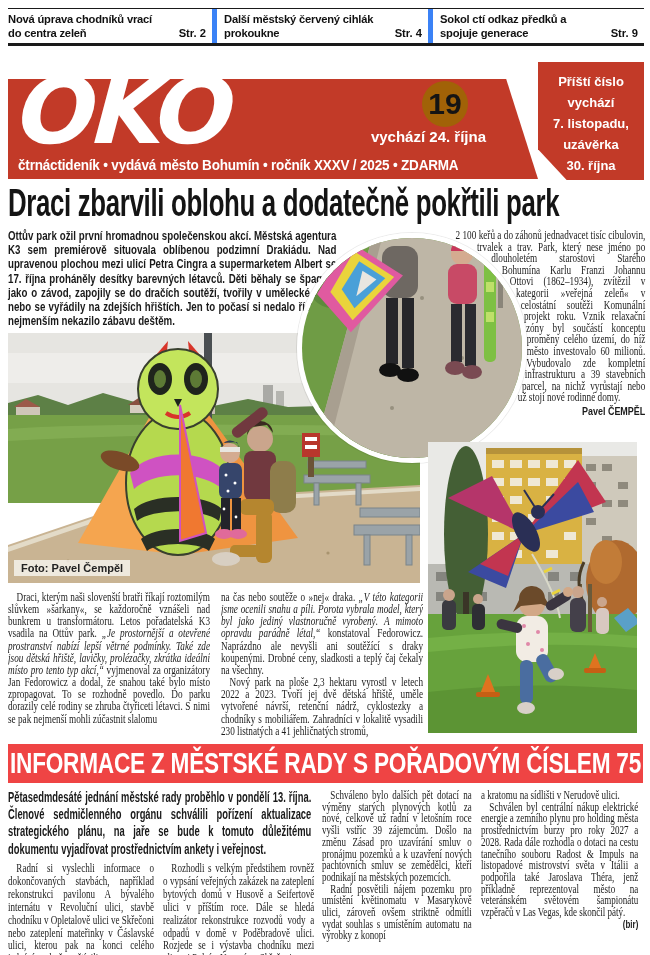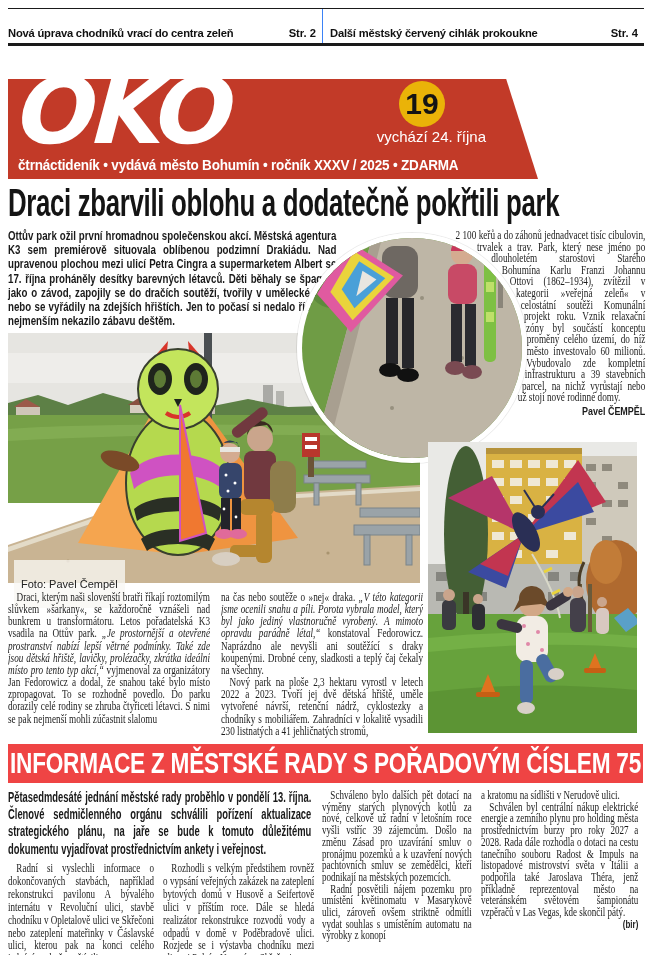--- a/index.html
+++ b/index.html
@@ -9,46 +9,46 @@
     margin:0 auto; overflow:hidden;
     font-family:"Liberation Sans", sans-serif; color:#111;
   }
   
   .teasers {
     position:absolute; left:8px; top:8px; width:636px; height:38px;
     border-top:1.5px solid #1a1a1a; border-bottom:3px solid #1a1a1a;
     display:flex; align-items:stretch;
   }
   .teaser { flex:1; display:flex; align-items:flex-end; gap:12px; padding:3px 6px 3px 0; }
-  .teaser + .teaser { border-left:1px solid #3b82f6; padding-left:7px; }
+  .teaser + .teaser { border-left:5px solid #3b82f6; padding-left:7px; }
   .teaser .t-title { flex:1; font-weight:bold; font-size:11.2px; line-height:1.25; letter-spacing:-0.2px; }
   .teaser .t-page  { font-weight:bold; font-size:11.2px; white-space:nowrap; padding-bottom:1px; }
 
   
   .brandline {
     position:absolute; left:12px; top:60px; width:520px;
     font-weight:bold; font-size:16px; letter-spacing:0.42em; color:#151515; white-space:nowrap;margin-top:20px;
   }
   .mast-block {
     position:absolute; left:8px; top:79px; width:530px; height:100px;
     background:#c23a28; clip-path:polygon(0 0, 94% 0, 100% 100%, 0 100%);
   }
   .oko-logo {
     position:absolute; left:8px; top:-13px; color:#fff;
     font-family:"DejaVu Sans", sans-serif; font-weight:bold; font-style:italic;
     font-size:92px; line-height:1; letter-spacing:-3px;
     transform:skewX(-4deg); transform-origin:left bottom;
   }
   .issue-circle {
-    position:absolute; left:391px; top:2px; width:46px; height:46px;
-    background:#eab308; border-radius:50%; display:flex; align-items:center; justify-content:center;
+    position:absolute; left:414px; top:2px; width:46px; height:46px;
+    background:#a16207; border-radius:50%; display:flex; align-items:center; justify-content:center;
     font-weight:bold; font-size:30px; color:#141414;
   }
   .release-date {
-    position:absolute; right:52px; top:49px; color:#fff; font-weight:normal; font-size:15px; white-space:nowrap;
+    position:absolute; right:52px; top:49px; color:#fff; font-weight:bold; font-size:15px; white-space:nowrap;
   }
   .mast-subtitle {
     position:absolute; left:10px; bottom:6px; color:#fff; font-weight:bold; font-size:15px;
     white-space:nowrap; transform:scaleX(.9); transform-origin:left center; letter-spacing:-0.2px;
   }
   .next-issue {
     position:absolute; left:538px; top:62px; width:106px; height:118px;
     background:#c23a28; clip-path:polygon(0 0,100% 0,100% 100%,27% 100%,0 74%);
     color:#fff; text-align:center; font-weight:bold; font-size:13px; line-height:21px; padding-top:9px;
   }
@@ -79,22 +79,22 @@
     text-align:right; margin-top:2px;
   }
   .photo-main { position:absolute; left:8px; top:333px; width:412px; height:250px; overflow:hidden; }
   .photo-circle {
     position:absolute; left:297px; top:233px; width:230px; height:230px;
     border-radius:50%; border:5px solid #fff; overflow:hidden;
     box-shadow:0 0 0 1px rgba(0,0,0,.08);
   }
   .photo-right { position:absolute; left:428px; top:442px; width:209px; height:291px; overflow:hidden; }
   .photo-caption {
-    position:absolute; left:14px; top:560px; padding:18px 7px;
-    background:rgba(248,247,243,.78); font-weight:normal; font-size:11px; color:#222;
+    position:absolute; left:14px; top:560px; padding:2px 7px;
+    background:rgba(248,247,243,.78); font-weight:bold; font-size:11px; color:#222;
   }
   .body-col { position:absolute; top:591px; width:259px; height:150px; font-size:11.8px; line-height:12.15px;
     transform:scaleX(.78); transform-origin:left top; overflow:hidden; }
   .body-col.c1 { left:8px; }
   .body-col.c2 { left:221px; }
   .indent { text-indent:11px; }
   .it { font-style:italic; }
 
   
   .red-banner {
@@ -126,28 +126,39 @@
 
   <div class="teasers">
     <div class="teaser">
       <span class="t-title">Nová úprava chodníků vrací do centra zeleň</span>
       <span class="t-page">Str. 2</span>
     </div>
     <div class="teaser">
       <span class="t-title">Další městský červený cihlák prokoukne</span>
       <span class="t-page">Str. 4</span>
     </div>
+    <div class="teaser">
+      <span class="t-title">Sokol ctí odkaz předků a spojuje generace</span>
+      <span class="t-page">Str. 9</span>
+    </div>
   </div>
 
   <div class="brandline">BOHUMÍNSKÉ MĚSTSKÉ NOVINY</div>
   <div class="mast-block">
     <div class="oko-logo">OKO</div>
     <div class="issue-circle">19</div>
     <div class="release-date">vychází 24. října</div>
     <div class="mast-subtitle">čtrnáctideník • vydává město Bohumín • ročník XXXV / 2025 • ZDARMA</div>
+  </div>
+  <div class="next-issue">
+    <div>Příští číslo</div>
+    <div>vychází</div>
+    <div>7. listopadu,</div>
+    <div>uzávěrka</div>
+    <div>30. října</div>
   </div>
 
   <h1 class="headline">Draci zbarvili oblohu a dodatečně pokřtili park</h1>
   <div class="lead">Ottův park ožil první hromadnou společenskou akcí. Městská agentura K3 sem premiérově situovala oblíbenou podzimní Drakiádu. Nad upravenou plochou mezi ulicí Petra Cingra a supermarketem Albert se 17. října proháněly desítky barevných létavců. Děti běhaly se špagáty jako o závod, zapojily se do dračích soutěží, tvořily v umělecké dílně nebo se vyřádily na zdejších hřištích. Jen to počasí si nedalo říct, aby nejmenším nekazilo zábavu deštěm.</div>
 
   <div class="col-right serif">
     <div class="circle-spacer"></div>
     <span>2 100 keřů a do záhonů jednadvacet tisíc cibulovin, trvalek a trav. Park, který nese jméno po dlouholetém starostovi Starého Bohumína Karlu Franzi Johannu Ottovi (1862–1934), zvítězil v kategorii »veřejná zeleň« v celostátní soutěži Komunální projekt roku. Vznik relaxační zóny byl součástí konceptu proměny celého území, do níž město investovalo 60 milionů. Vybudovalo zde kompletní infrastrukturu a 39 stavebních parcel, na nichž vyrůstají nebo už stojí nové rodinné domy.</span>
     <div class="byline">Pavel ČEMPĚL</div>
   </div>

